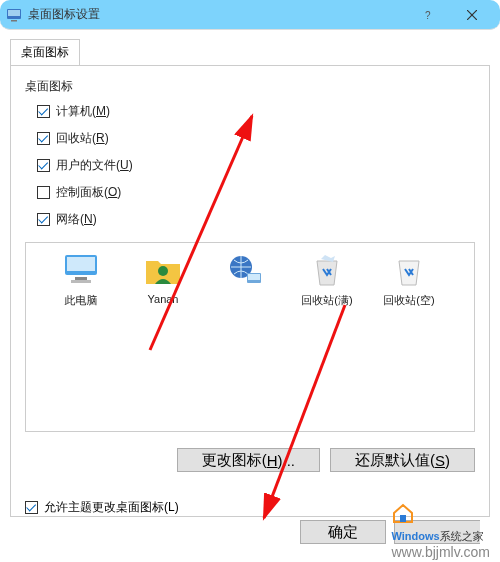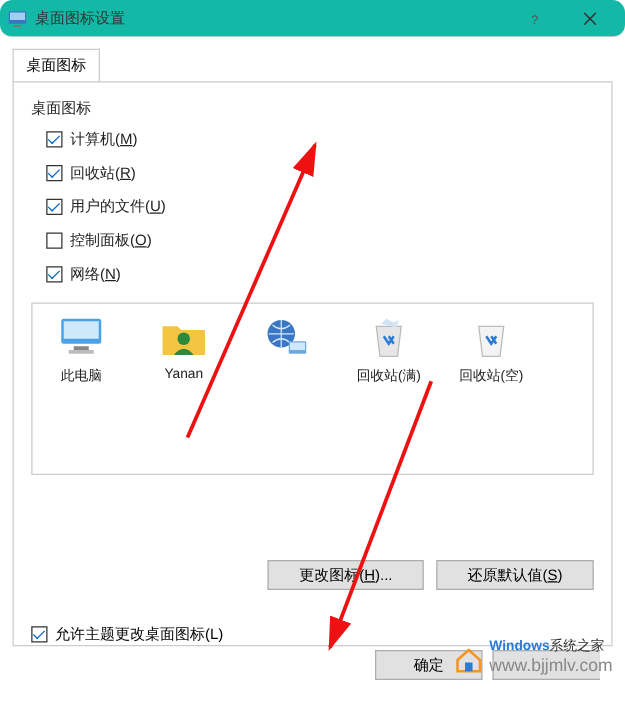--- a/index.html
+++ b/index.html
@@ -1,56 +1,56 @@
 <!DOCTYPE html>
 <html><head>
 <meta charset="utf-8">
 <style>
   * { box-sizing: border-box; font-family: "Microsoft YaHei", "Segoe UI", sans-serif; }
   body { margin: 0; background: #fff; width: 500px; height: 562px; position: relative; overflow: hidden; }
 
-  .titlebar { height: 30px; background: #14b8a6; border-bottom: 1px solid #ddd; display: flex; align-items: center; padding: 0 6px; font-size: 12px; color: #333; border-radius: 10px; }
+  .titlebar { height: 30px; background: #7dd3fc; border-bottom: 1px solid #ddd; display: flex; align-items: center; padding: 0 6px; font-size: 12px; color: #333; border-radius: 10px; }
   .titlebar .app-icon { width: 16px; height: 16px; margin-right: 6px; display: inline-flex; align-items: center; justify-content: center; }
   .titlebar .spacer { flex: 1; }
   .titlebar .sysbtn { width: 44px; height: 30px; display: flex; align-items: center; justify-content: center; color: #444; }
   .titlebar .sysbtn svg { width: 10px; height: 10px; }
 
   .tab-strip { padding: 8px 10px 0 10px; }
   .tab { display: inline-block; padding: 4px 10px; font-size: 12px; background: #fff; border: 1px solid #ccc; border-bottom: 1px solid #fff; position: relative; top: 1px; }
   .tab-panel { margin: 0 10px 0 10px; border: 1px solid #ccc; padding: 12px 14px 10px 14px; height: 452px; position: relative; }
 
   .group-label { font-size: 12px; color: #222; margin-bottom: 8px; }
 
   .check-grid { display: grid; grid-template-columns: 1fr; row-gap: 10px; column-gap: 10px; margin-left: 12px; margin-bottom: 14px; }
   .check-item { display: flex; align-items: center; font-size: 12px; color: #222; }
   .check-item .cbox { width: 13px; height: 13px; border: 1px solid #333; margin-right: 6px; display: inline-flex; align-items: center; justify-content: center; background: #fff; }
   .check-item .cbox.checked::after { content: ""; width: 8px; height: 4px; border-left: 1.5px solid #0067c0; border-bottom: 1.5px solid #0067c0; transform: rotate(-45deg) translate(0.5px,-1px); }
   .check-item .ul { text-decoration: underline; }
 
-  .icon-box { border: 1px solid #ccc; height: 138px; padding: 10px 0; display: flex; align-items: flex-start; gap: 4px; }
+  .icon-box { border: 1px solid #ccc; height: 190px; padding: 10px 16px; display: flex; align-items: flex-start; gap: 4px; }
   .icon-cell { width: 78px; text-align: center; font-size: 11px; color: #222; }
   .icon-cell .ic { width: 40px; height: 34px; margin: 0 auto 6px auto; display: flex; align-items: center; justify-content: center; }
 
   .btn-row { position: absolute; right: 14px; bottom: 44px; display: flex; gap: 10px; }
-  .btn { min-width: 110px; height: 24px; font-size: 12px; background: #e1e1e1; border: 1px solid #adadad; display: inline-flex; align-items: center; justify-content: center; padding: 0 24px; cursor: default; }
+  .btn { min-width: 110px; height: 24px; font-size: 15px; background: #e1e1e1; border: 1px solid #adadad; display: inline-flex; align-items: center; justify-content: center; padding: 0 24px; cursor: default; }
   .btn .ul { text-decoration: underline; }
 
   .allow-theme { position: absolute; left: 14px; bottom: 0; display: flex; align-items: center; font-size: 12px; }
   .allow-theme .cbox { width: 13px; height: 13px; border: 1px solid #333; margin-right: 6px; display: inline-flex; align-items: center; justify-content: center; background: #fff; }
   .allow-theme .cbox.checked::after { content: ""; width: 8px; height: 4px; border-left: 1.5px solid #0067c0; border-bottom: 1.5px solid #0067c0; transform: rotate(-45deg) translate(0.5px,-1px); }
 
   .dlg-buttons { position: absolute; left: 0; right: 0; bottom: 12px; height: 30px; display: flex; justify-content: flex-end; padding-right: 20px; gap: 8px; }
   .dlg-buttons .btn { min-width: 86px; }
 
   
   .arrow { position: absolute; pointer-events: none; }
   .arrow svg { overflow: visible; }
 
   
-  .watermark { position: absolute; right: 10px; bottom: 22px; display: flex; align-items: flex-end; gap: 4px; font-size: 11px; }
+  .watermark { position: absolute; right: 10px; bottom: 2px; display: flex; align-items: flex-start; gap: 4px; font-size: 11px; flex-direction: column; }
   .wm-text { color: #333; }
   .wm-sub { color: #888; font-size: 14px; }
   .wm-logo { width: 24px; height: 24px; }
 
   
   .btn-cut { width: 30px; min-width: 30px; border-right: none; justify-content: flex-start; padding-left: 8px; overflow: hidden; }
 </style>
 </head>
 <body>
 

